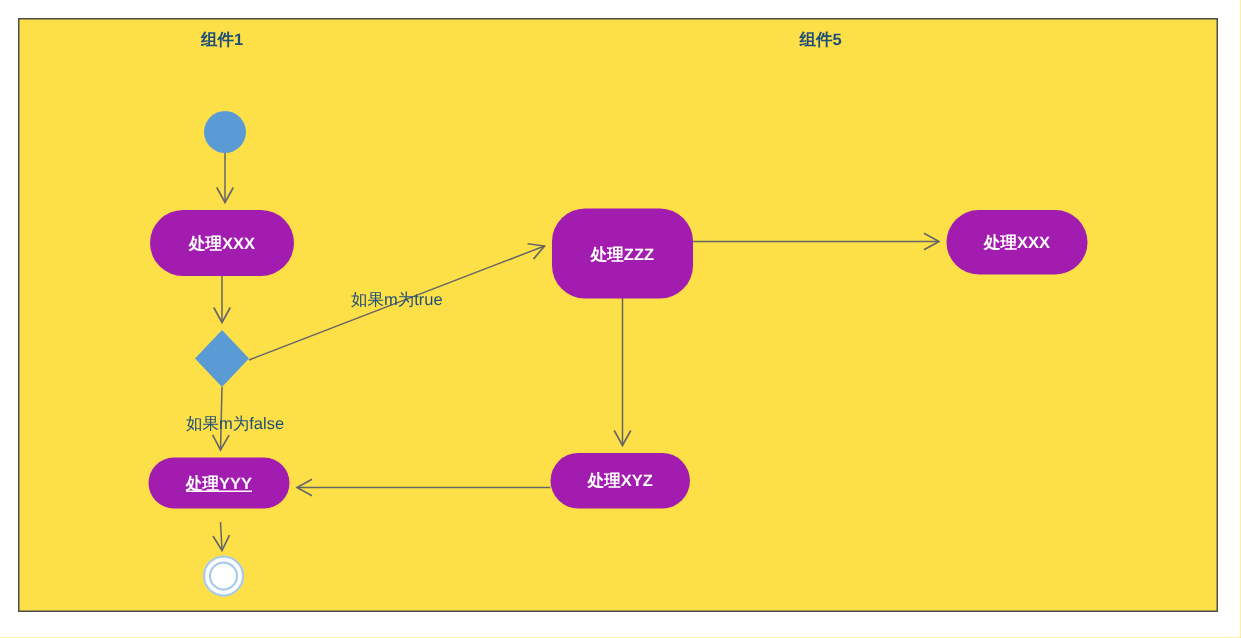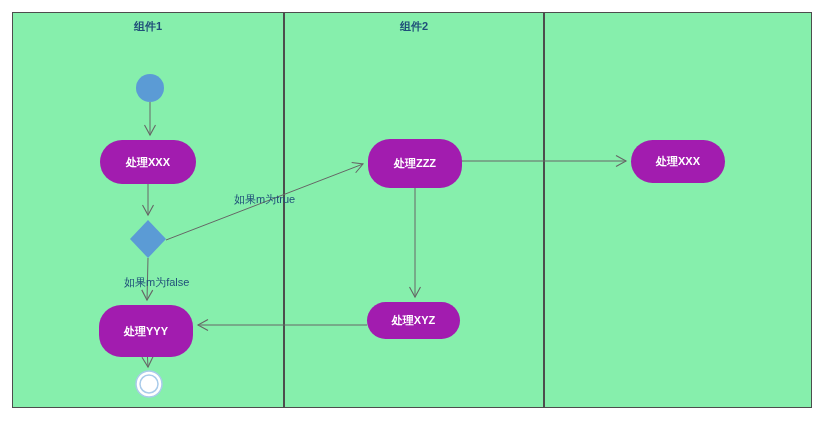--- a/index.html
+++ b/index.html
@@ -3,55 +3,55 @@
 <meta charset="utf-8">
 <style>
   html,body{margin:0;padding:0;}
   body{
     width:827px;height:425px;position:relative;background:#ffffff;
     font-family:"Liberation Sans","DejaVu Sans",sans-serif;
     overflow:hidden;
   }
   .swimlanes{
     position:absolute;left:12px;top:12px;width:800px;height:396px;
-    border:1.5px solid #4d4d4d;display:flex;box-sizing:border-box;background:#86efac;
+    border:1.5px solid #4d4d4d;display:flex;box-sizing:border-box;background:#fde047;
   }
   .lane{height:100%;box-sizing:border-box;}
   .lane1{width:270px;}
   .lane2{width:262px;border-left:2px solid #4d4d4d;border-right:2px solid #4d4d4d;}
   .lane3{flex:1;}
   .lane-title{
     text-align:center;padding-top:6px;font-size:11px;font-weight:bold;color:#1f4e79;
   }
   .overlay{position:absolute;left:0;top:0;width:827px;height:425px;pointer-events:none;}
   .node{
     position:absolute;background:#a21caf;color:#ffffff;font-size:11px;font-weight:600;
     display:flex;align-items:center;justify-content:center;border-radius:22px;
     box-sizing:border-box;
   }
   .node-xxx{left:100px;top:140px;width:96px;height:44px;}
-  .node-zzz{left:368px;top:139px;width:94px;height:49px;}
+  .node-zzz{left:368px;top:139px;width:94px;height:60px;}
   .node-aaa{left:631px;top:140px;width:94px;height:43px;}
-  .node-yyy{left:99px;top:305px;width:94px;height:52px;}
+  .node-yyy{left:99px;top:305px;width:94px;height:34px;text-decoration:underline;}
   .node-xyz{left:367px;top:302px;width:93px;height:37px;}
   .edge-label{
     position:absolute;font-size:11px;font-weight:normal;color:#1f4e79;white-space:nowrap;
   }
   .label-true{left:234px;top:192px;}
   .label-false{left:124px;top:275px;}
 </style>
 </head>
 <body>
 
 <div class="swimlanes">
   <div class="lane lane1">
     <div class="lane-title">组件1</div>
   </div>
-  <div class="lane lane2">
-    <div class="lane-title">组件2</div>
+  <div class="lane lane3">
+    <div class="lane-title">组件5</div>
   </div>
 </div>
 
 <svg class="overlay" viewBox="0 0 827 425" xmlns="http://www.w3.org/2000/svg">
   <defs>
     <marker id="arrowOpen" markerUnits="userSpaceOnUse" markerWidth="16" markerHeight="16" viewBox="-13 -8 16 16" refX="0" refY="0" orient="auto">
       <path d="M-10,-5.5 L0,0 L-10,5.5" fill="none" stroke="#666666" stroke-width="1.1"></path>
     </marker>
   </defs>
 

